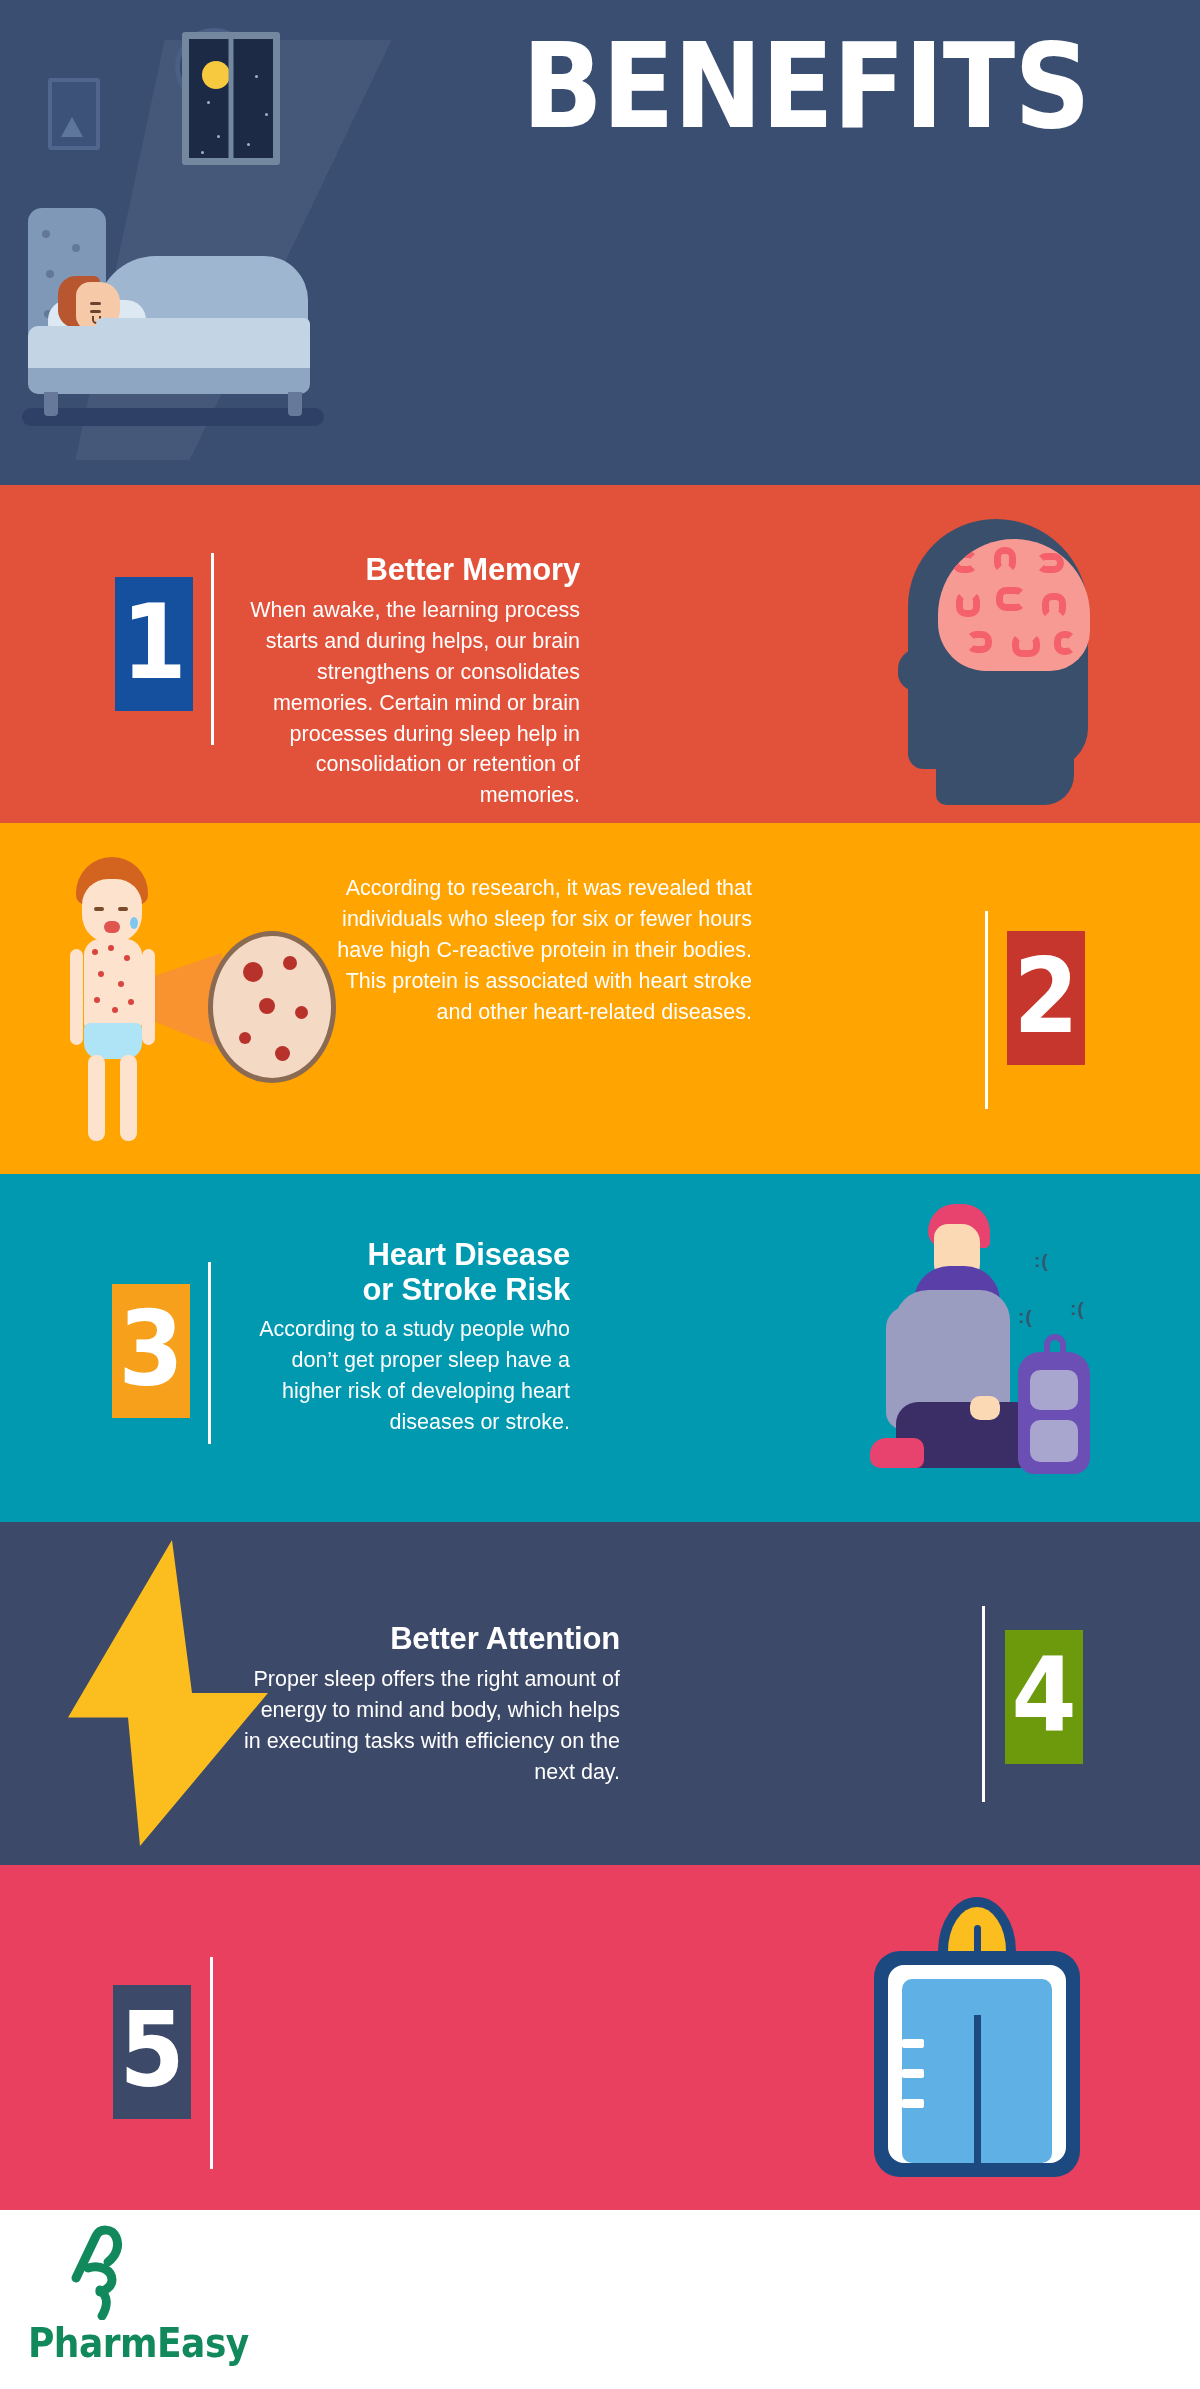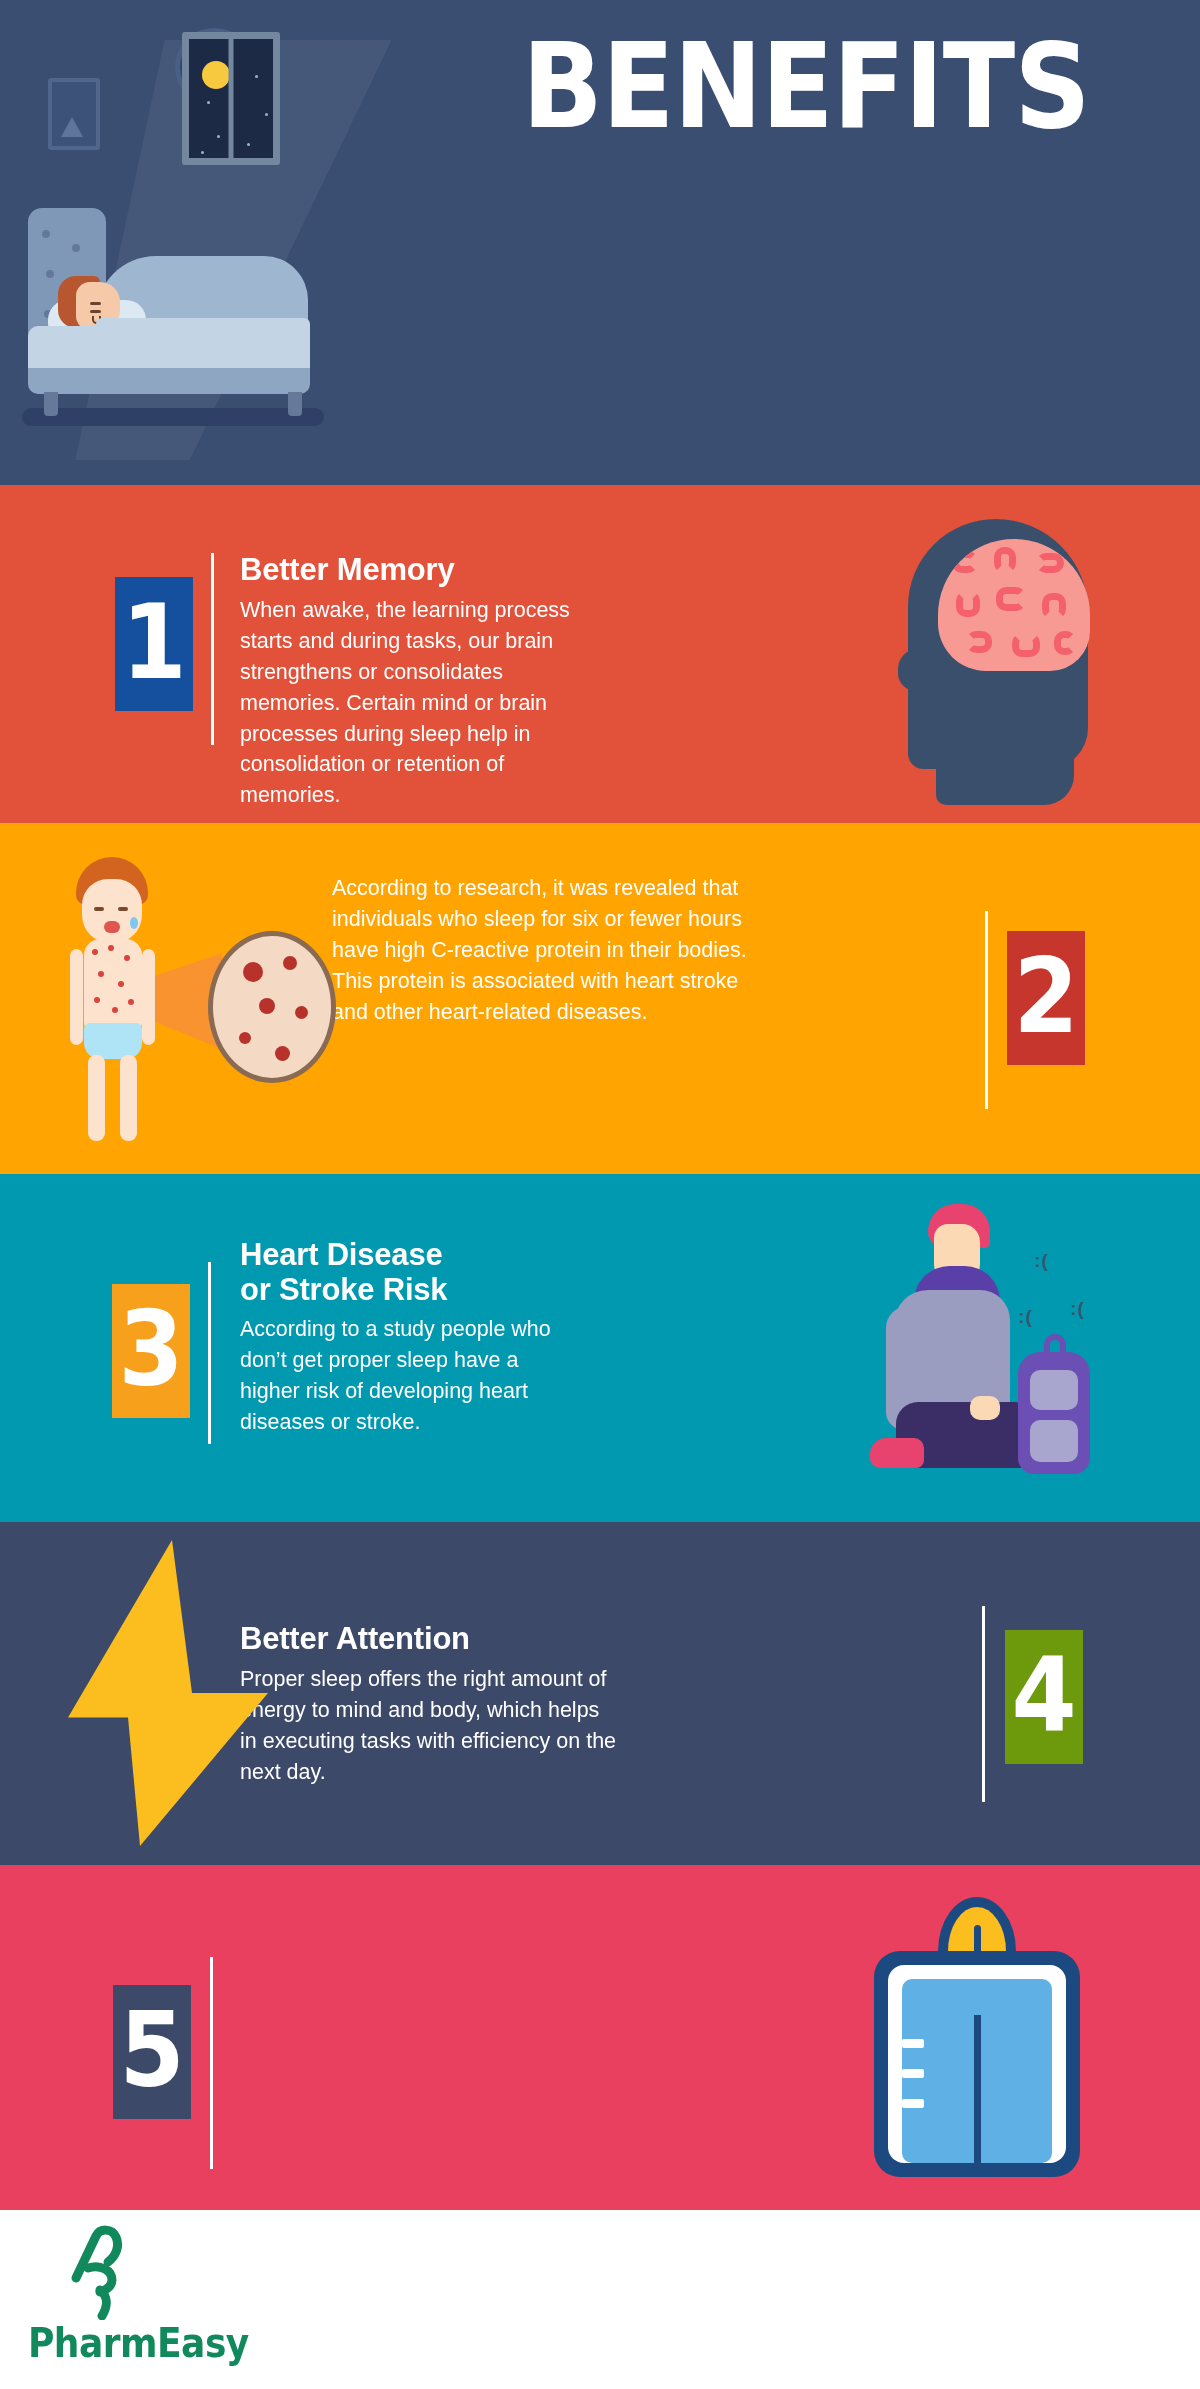--- a/index.html
+++ b/index.html
@@ -123,21 +123,21 @@
     width:78px; height:134px;
     color:#ffffff;
     font-family:"Liberation Sans Narrow","DejaVu Sans Condensed","Liberation Sans", sans-serif;
     font-weight:bold;
     font-size:104px;
     line-height:130px;
     text-align:center;
   }
   .rule { position:absolute; width:3px; background:#ffffff; }
 
-  .txtblock { position:absolute; }
+  .txtblock { position:absolute;text-align:right; }
   .s-title {
     color:#ffffff;
     font-weight:bold;
     font-size:31px;
     line-height:1.12;
     letter-spacing:-0.2px;
     margin-bottom:7px;
   }
   .s-body {
     color:#ffffff;
@@ -334,21 +334,21 @@
       <span class="l1">BENEFITS</span>
     </div>
   </div>
 
   <div class="section s1">
     <div class="badge">1</div>
     <div class="rule"></div>
 
     <div class="txtblock">
       <div class="s-title">Better Memory</div>
-      <div class="s-body">When awake, the learning process starts and during tasks, our brain strengthens or consolidates memories. Certain mind or brain processes during sleep help in consolidation or retention of memories.</div>
+      <div class="s-body">When awake, the learning process starts and during helps, our brain strengthens or consolidates memories. Certain mind or brain processes during sleep help in consolidation or retention of memories.</div>
     </div>
 
     <div class="illo head-illo">
       <div class="head-shape"></div>
       <div class="head-jaw"></div>
       <div class="head-nose"></div>
       <div class="brain">
         <div class="sq" style="left:14px;top:12px;width:26px;height:22px;border-right-color:transparent;"></div>
         <div class="sq" style="left:56px;top:8px;width:22px;height:26px;border-bottom-color:transparent;"></div>
         <div class="sq" style="left:98px;top:14px;width:28px;height:20px;border-left-color:transparent;"></div>

